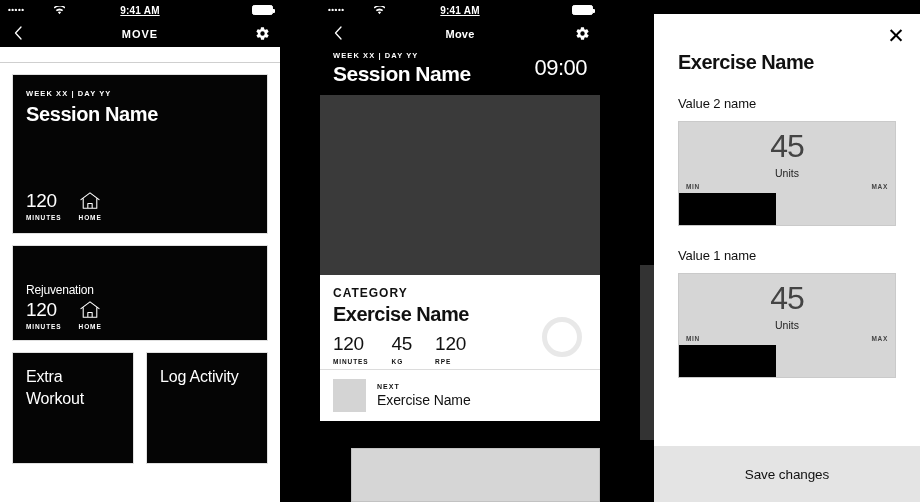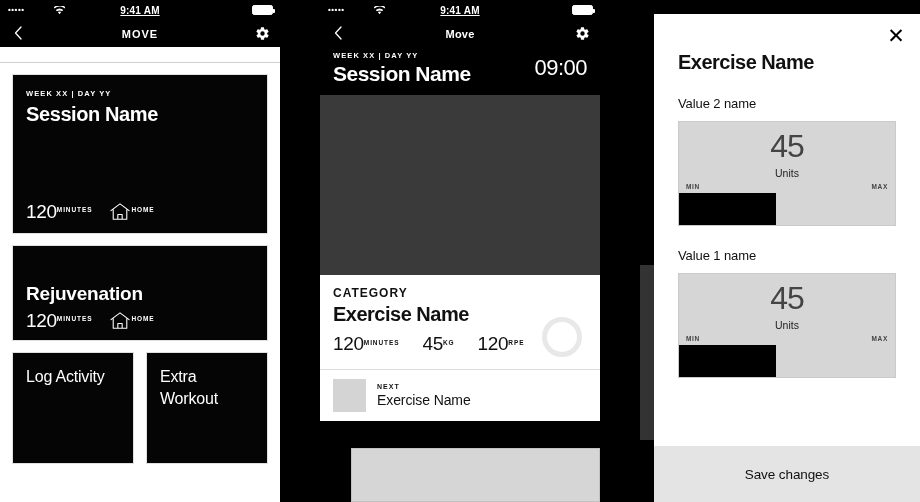--- a/index.html
+++ b/index.html
@@ -67,25 +67,25 @@
     border:1px solid #e0e0e0;
   }
   .card-session{height:160px;padding:14px 13px;}
   .card-eyebrow{
     font-size:7.5px;font-weight:bold;letter-spacing:1.1px;color:#fff;
   }
   .card-title{
     font-size:20px;font-weight:bold;letter-spacing:-.4px;margin-top:5px;
     line-height:1.1;
   }
-  .card-title.light{font-weight:700;font-size:19px;letter-spacing:-.2px;margin-top:24px;}
+  .card-title.light{font-weight:400;font-size:12px;letter-spacing:-.2px;margin-top:24px;}
   .metrics{
     position:absolute;left:13px;bottom:12px;display:flex;gap:17px;align-items:flex-end;
   }
-  .metric{display:flex;align-items:flex-start;}
+  .metric{display:flex;flex-direction:column;align-items:flex-start;}
   .metric-val{font-size:19px;font-weight:300;line-height:1;letter-spacing:-.3px;}
   .metric-lbl{font-size:6.5px;font-weight:bold;letter-spacing:.9px;margin-top:4px;}
   .metric-icon{width:22px;height:19px;display:block;}
   .metric-icon svg{display:block;}
 
   .card-rejuv{height:96px;margin-top:11px;padding:14px 13px;}
   .rejuv-metrics{position:absolute;left:13px;bottom:10px;display:flex;gap:17px;align-items:flex-end;}
 
   .grid2{display:flex;gap:12px;margin-top:11px;}
   .card-small{
@@ -232,24 +232,24 @@
                     <path d="M2 9.5L12 2l10 7.5M4.5 8.4V19h15V8.4M9.6 19v-5.2h4.8V19" stroke="#fff" stroke-width="1.2" fill="none" stroke-linejoin="round" stroke-linecap="round"></path>
                   </svg>
               </span>
               <div class="metric-lbl">HOME</div>
             </div>
           </div>
         </div>
 
         <div class="grid2">
           <div class="card card-small">
-            <div class="card-title">Log Activity</div>
+            <div class="card-title">Extra Workout</div>
           </div>
           <div class="card card-small">
-            <div class="card-title">Extra Workout</div>
+            <div class="card-title">Log Activity</div>
           </div>
         </div>
 
       </div>
     </div>
   </div>
 
   <div class="panel panel-2">
 
     <div class="statusbar">

